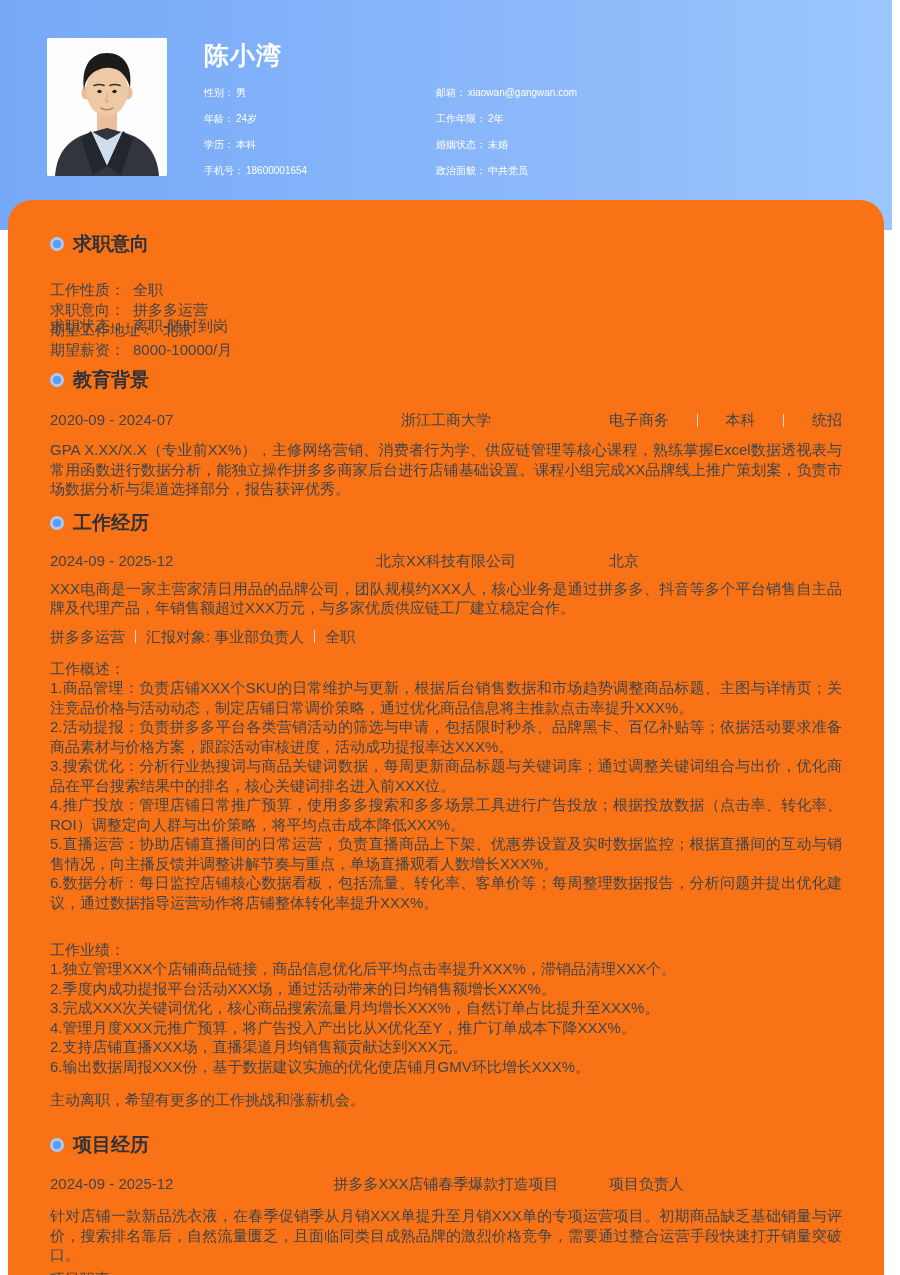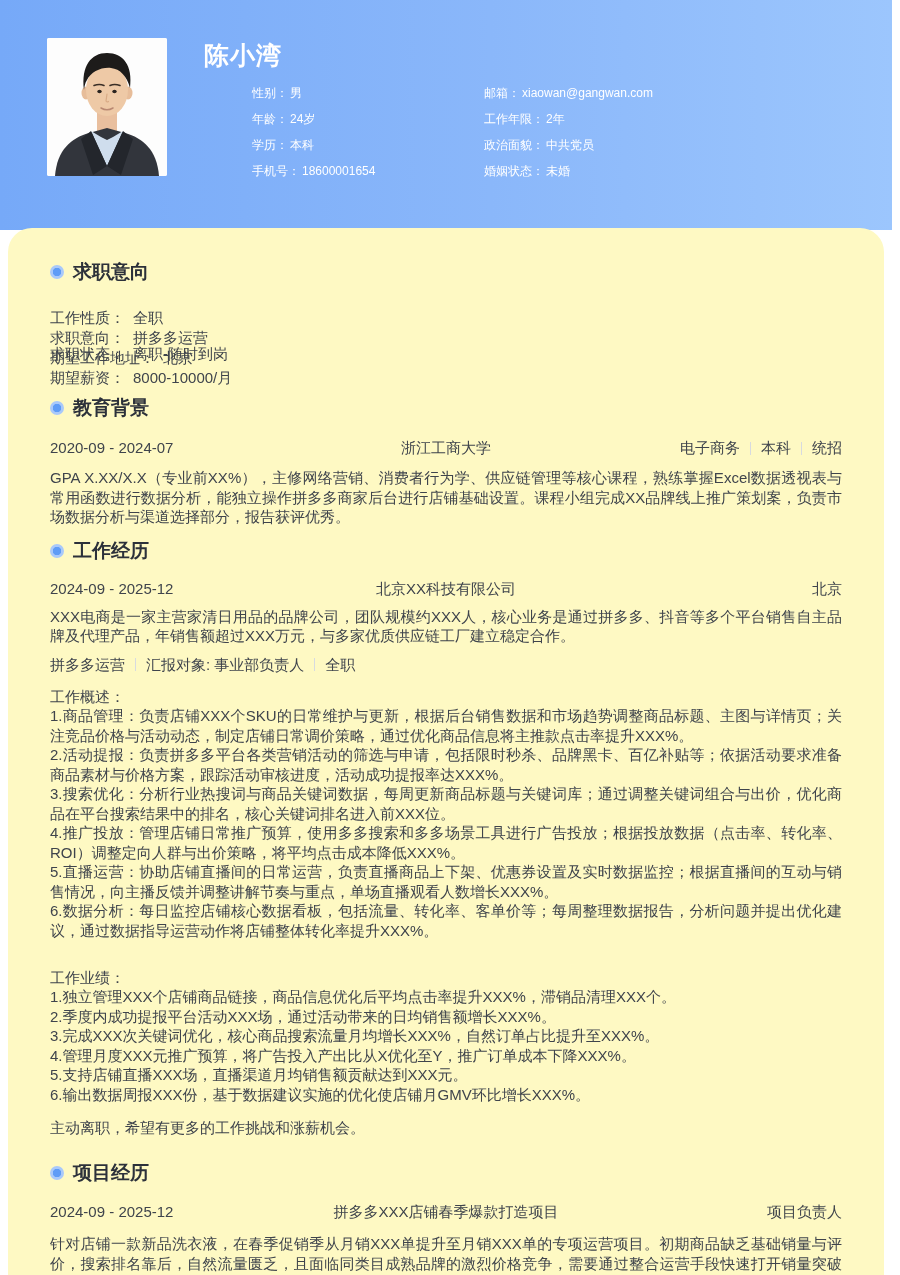--- a/index.html
+++ b/index.html
@@ -10,35 +10,35 @@
   
   .hero{position:absolute;top:0;left:0;right:0;height:230px;
     background:linear-gradient(90deg,#76a9f8 0%,#8ab7fa 55%,#9cc6fd 100%);}
   .photo{position:absolute;left:47px;top:38px;width:120px;height:138px;border-radius:2px;overflow:hidden;background:#fdfdfd;}
   .photo svg{display:block;width:100%;height:100%;}
   .hero-name{position:absolute;left:204px;top:40px;margin:0;font-size:25px;line-height:30px;
     font-weight:bold;color:#ffffff;letter-spacing:1px;}
   .info-col{position:absolute;top:80px;}
   .info-col.left{left:204px;width:236px;}
   .info-col.right{left:436px;width:420px;}
-  .info-item{height:26px;line-height:26px;font-size:12px;color:#ffffff;white-space:nowrap;margin-left:48px;}
+  .info-item{height:26px;line-height:26px;font-size:10px;color:#ffffff;white-space:nowrap;}
   .info-item .val{margin-left:2px;}
   
-  .card{position:absolute;top:200px;left:8px;right:8px;bottom:0;background:#fef9c3;
-    border-radius:24px 24px 0 0;padding:34px 42px 0;box-sizing:border-box;font-size:15px;margin-top:28px;}
+  .card{position:absolute;top:200px;left:8px;right:8px;bottom:0;background:#f97316;
+    border-radius:24px 24px 0 0;padding:34px 42px 0;box-sizing:border-box;font-size:15px;}
   .sec-title{display:flex;align-items:center;gap:9px;margin:0;height:20px;
     font-size:19px;line-height:20px;font-weight:bold;color:#2c313a;}
   .bullet{flex:none;width:14px;height:14px;border-radius:50%;
     background:radial-gradient(circle at 50% 50%,#5f9cf6 0 4px,#a9c9fa 4.5px 100%);}
   .intent-row{display:flex;justify-content:space-between;height:20px;line-height:20px;white-space:nowrap;flex-direction:column;}
   .intent-row .val{margin-left:8px;}
   .meta-row{display:flex;align-items:center;height:20px;line-height:20px;color:#3f444c;}
   .meta-left{flex:1;text-align:left;white-space:nowrap;}
   .meta-center{flex:1.4;text-align:center;white-space:nowrap;}
-  .meta-right{flex:1;display:flex;justify-content:flex-end;align-items:center;white-space:nowrap;}
+  .meta-right{flex:1;display:flex;justify-content:space-between;align-items:center;white-space:nowrap;}
   .sep{width:1px;height:13px;background:#d7dae0;margin:0 10px;flex:none;display:inline-block;}
   .tag-row{display:flex;align-items:center;height:20px;line-height:20px;white-space:nowrap;}
   .para{margin:0;line-height:19.5px;text-align:justify;}
   .plist p{margin:0;line-height:19.5px;text-align:justify;}
   
   .mt8{margin-top:8px;}.mt9{margin-top:9px;}.mt10{margin-top:10px;}.mt12{margin-top:12px;}
   .mt13{margin-top:13.5px;}.mt14{margin-top:14px;}.mt16{margin-top:16px;}.mt18{margin-top:18px;}
   .mt19{margin-top:19px;}.mt20{margin-top:20px;}.mt26{margin-top:26px;}.mt27{margin-top:27.5px;}
   .mt34{margin-top:34px;}.mt4{margin-top:4px;}
 </style>
@@ -74,22 +74,22 @@
     <div class="info-col left">
       <div class="info-item"><span>性别：</span><span class="val">男</span></div>
       <div class="info-item"><span>年龄：</span><span class="val">24岁</span></div>
       <div class="info-item"><span>学历：</span><span class="val">本科</span></div>
       <div class="info-item"><span>手机号：</span><span class="val">18600001654</span></div>
     </div>
 
     <div class="info-col right">
       <div class="info-item"><span>邮箱：</span><span class="val">xiaowan@gangwan.com</span></div>
       <div class="info-item"><span>工作年限：</span><span class="val">2年</span></div>
+      <div class="info-item"><span>婚姻状态：</span><span class="val">未婚</span></div>
       <div class="info-item"><span>政治面貌：</span><span class="val">中共党员</span></div>
-      <div class="info-item"><span>婚姻状态：</span><span class="val">未婚</span></div>
     </div>
   </header>
 
   <main class="card">
 
     <section>
       <h2 class="sec-title">
         <span class="bullet"></span>
         <span>求职意向</span>
       </h2>
@@ -149,21 +149,21 @@
         <p>4.推广投放：管理店铺日常推广预算，使用多多搜索和多多场景工具进行广告投放；根据投放数据（点击率、转化率、ROI）调整定向人群与出价策略，将平均点击成本降低XXX%。</p>
         <p>5.直播运营：协助店铺直播间的日常运营，负责直播商品上下架、优惠券设置及实时数据监控；根据直播间的互动与销售情况，向主播反馈并调整讲解节奏与重点，单场直播观看人数增长XXX%。</p>
         <p>6.数据分析：每日监控店铺核心数据看板，包括流量、转化率、客单价等；每周整理数据报告，分析问题并提出优化建议，通过数据指导运营动作将店铺整体转化率提升XXX%。</p>
       </div>
       <div class="plist mt27">
         <p>工作业绩：</p>
         <p>1.独立管理XXX个店铺商品链接，商品信息优化后平均点击率提升XXX%，滞销品清理XXX个。</p>
         <p>2.季度内成功提报平台活动XXX场，通过活动带来的日均销售额增长XXX%。</p>
         <p>3.完成XXX次关键词优化，核心商品搜索流量月均增长XXX%，自然订单占比提升至XXX%。</p>
         <p>4.管理月度XXX元推广预算，将广告投入产出比从X优化至Y，推广订单成本下降XXX%。</p>
-        <p>5.支持店铺直播XXX场，直播渠道月均销售额贡献达到XXX元。</p>
+        <p>2.支持店铺直播XXX场，直播渠道月均销售额贡献达到XXX元。</p>
         <p>6.输出数据周报XXX份，基于数据建议实施的优化使店铺月GMV环比增长XXX%。</p>
       </div>
       <p class="para mt13">主动离职，希望有更多的工作挑战和涨薪机会。</p>
     </section>
 
     <section>
       <h2 class="sec-title mt26">
         <span class="bullet"></span>
         <span>项目经历</span>
       </h2>

